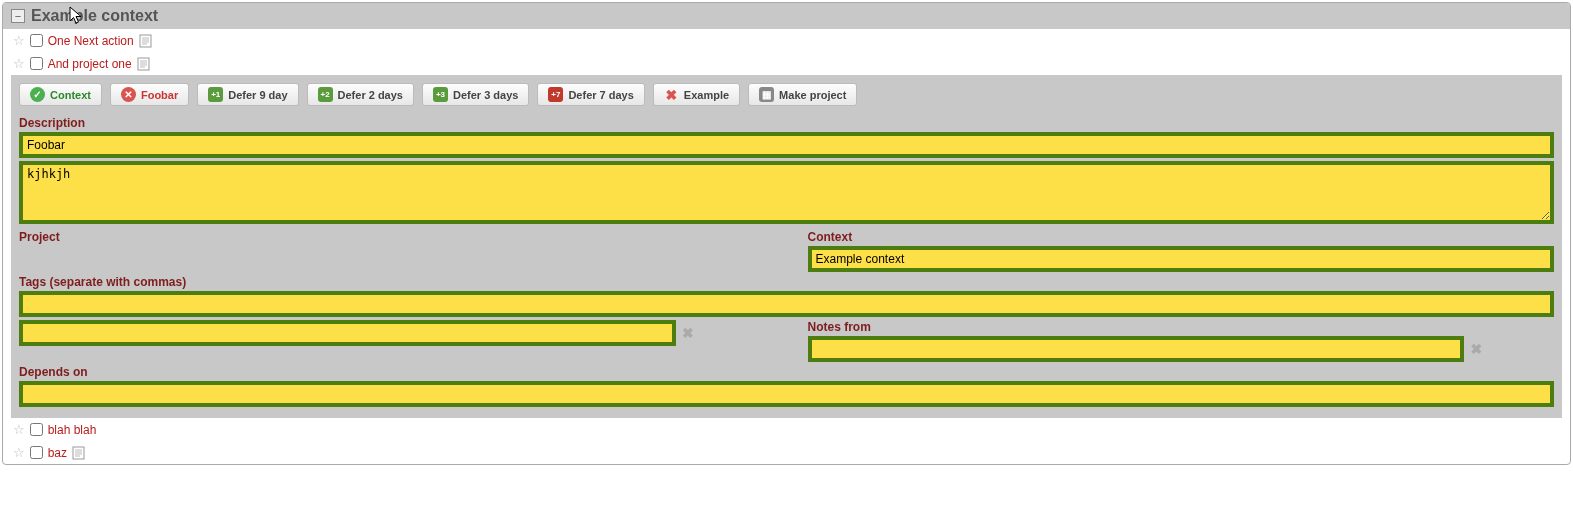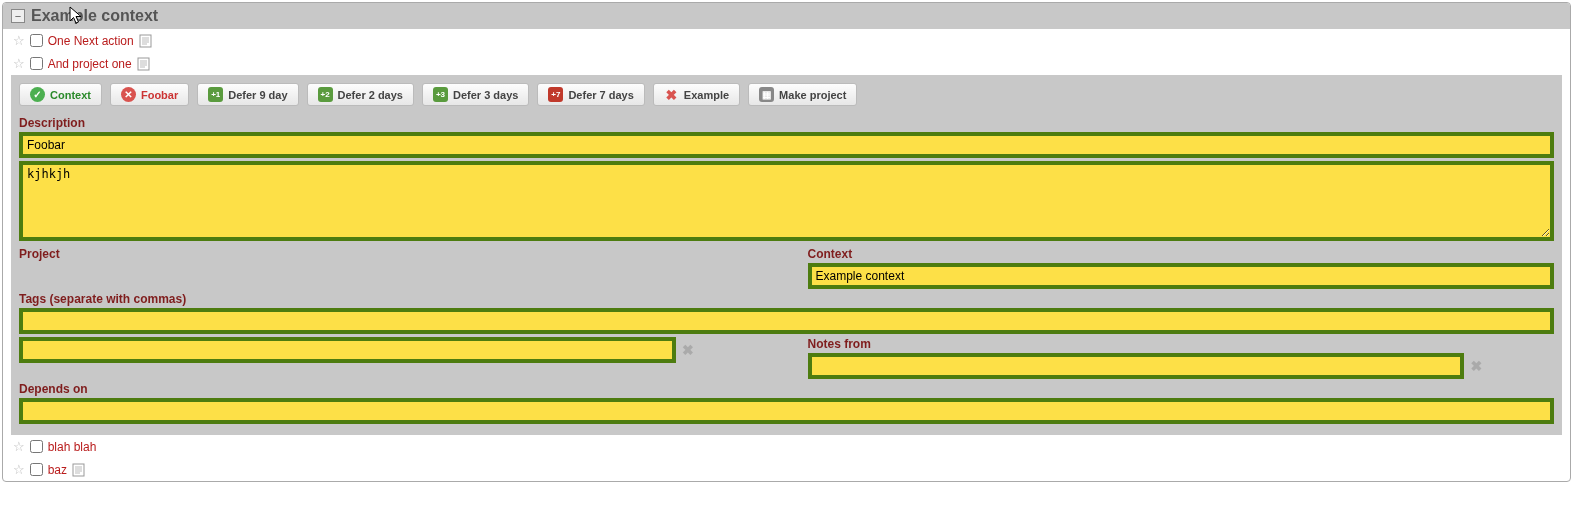--- a/index.html
+++ b/index.html
@@ -118,21 +118,21 @@
 }
 .form-input, .form-textarea {
   width: 100%;
   border: 4px solid #4d7c0f;
   padding: 2px 4px;
   font-family: inherit;
   font-size: 12px;
   background: #fde047;
 }
 .form-textarea {
-  height: 80px;
+  height: 63px;
   resize: both;
   font-family: monospace;
 }
 .input-with-clear {
   display: flex;
   align-items: center;
   gap: 6px;
 }
 .input-with-clear .form-input { flex: 0 0 88%; }
 .clear-x {

